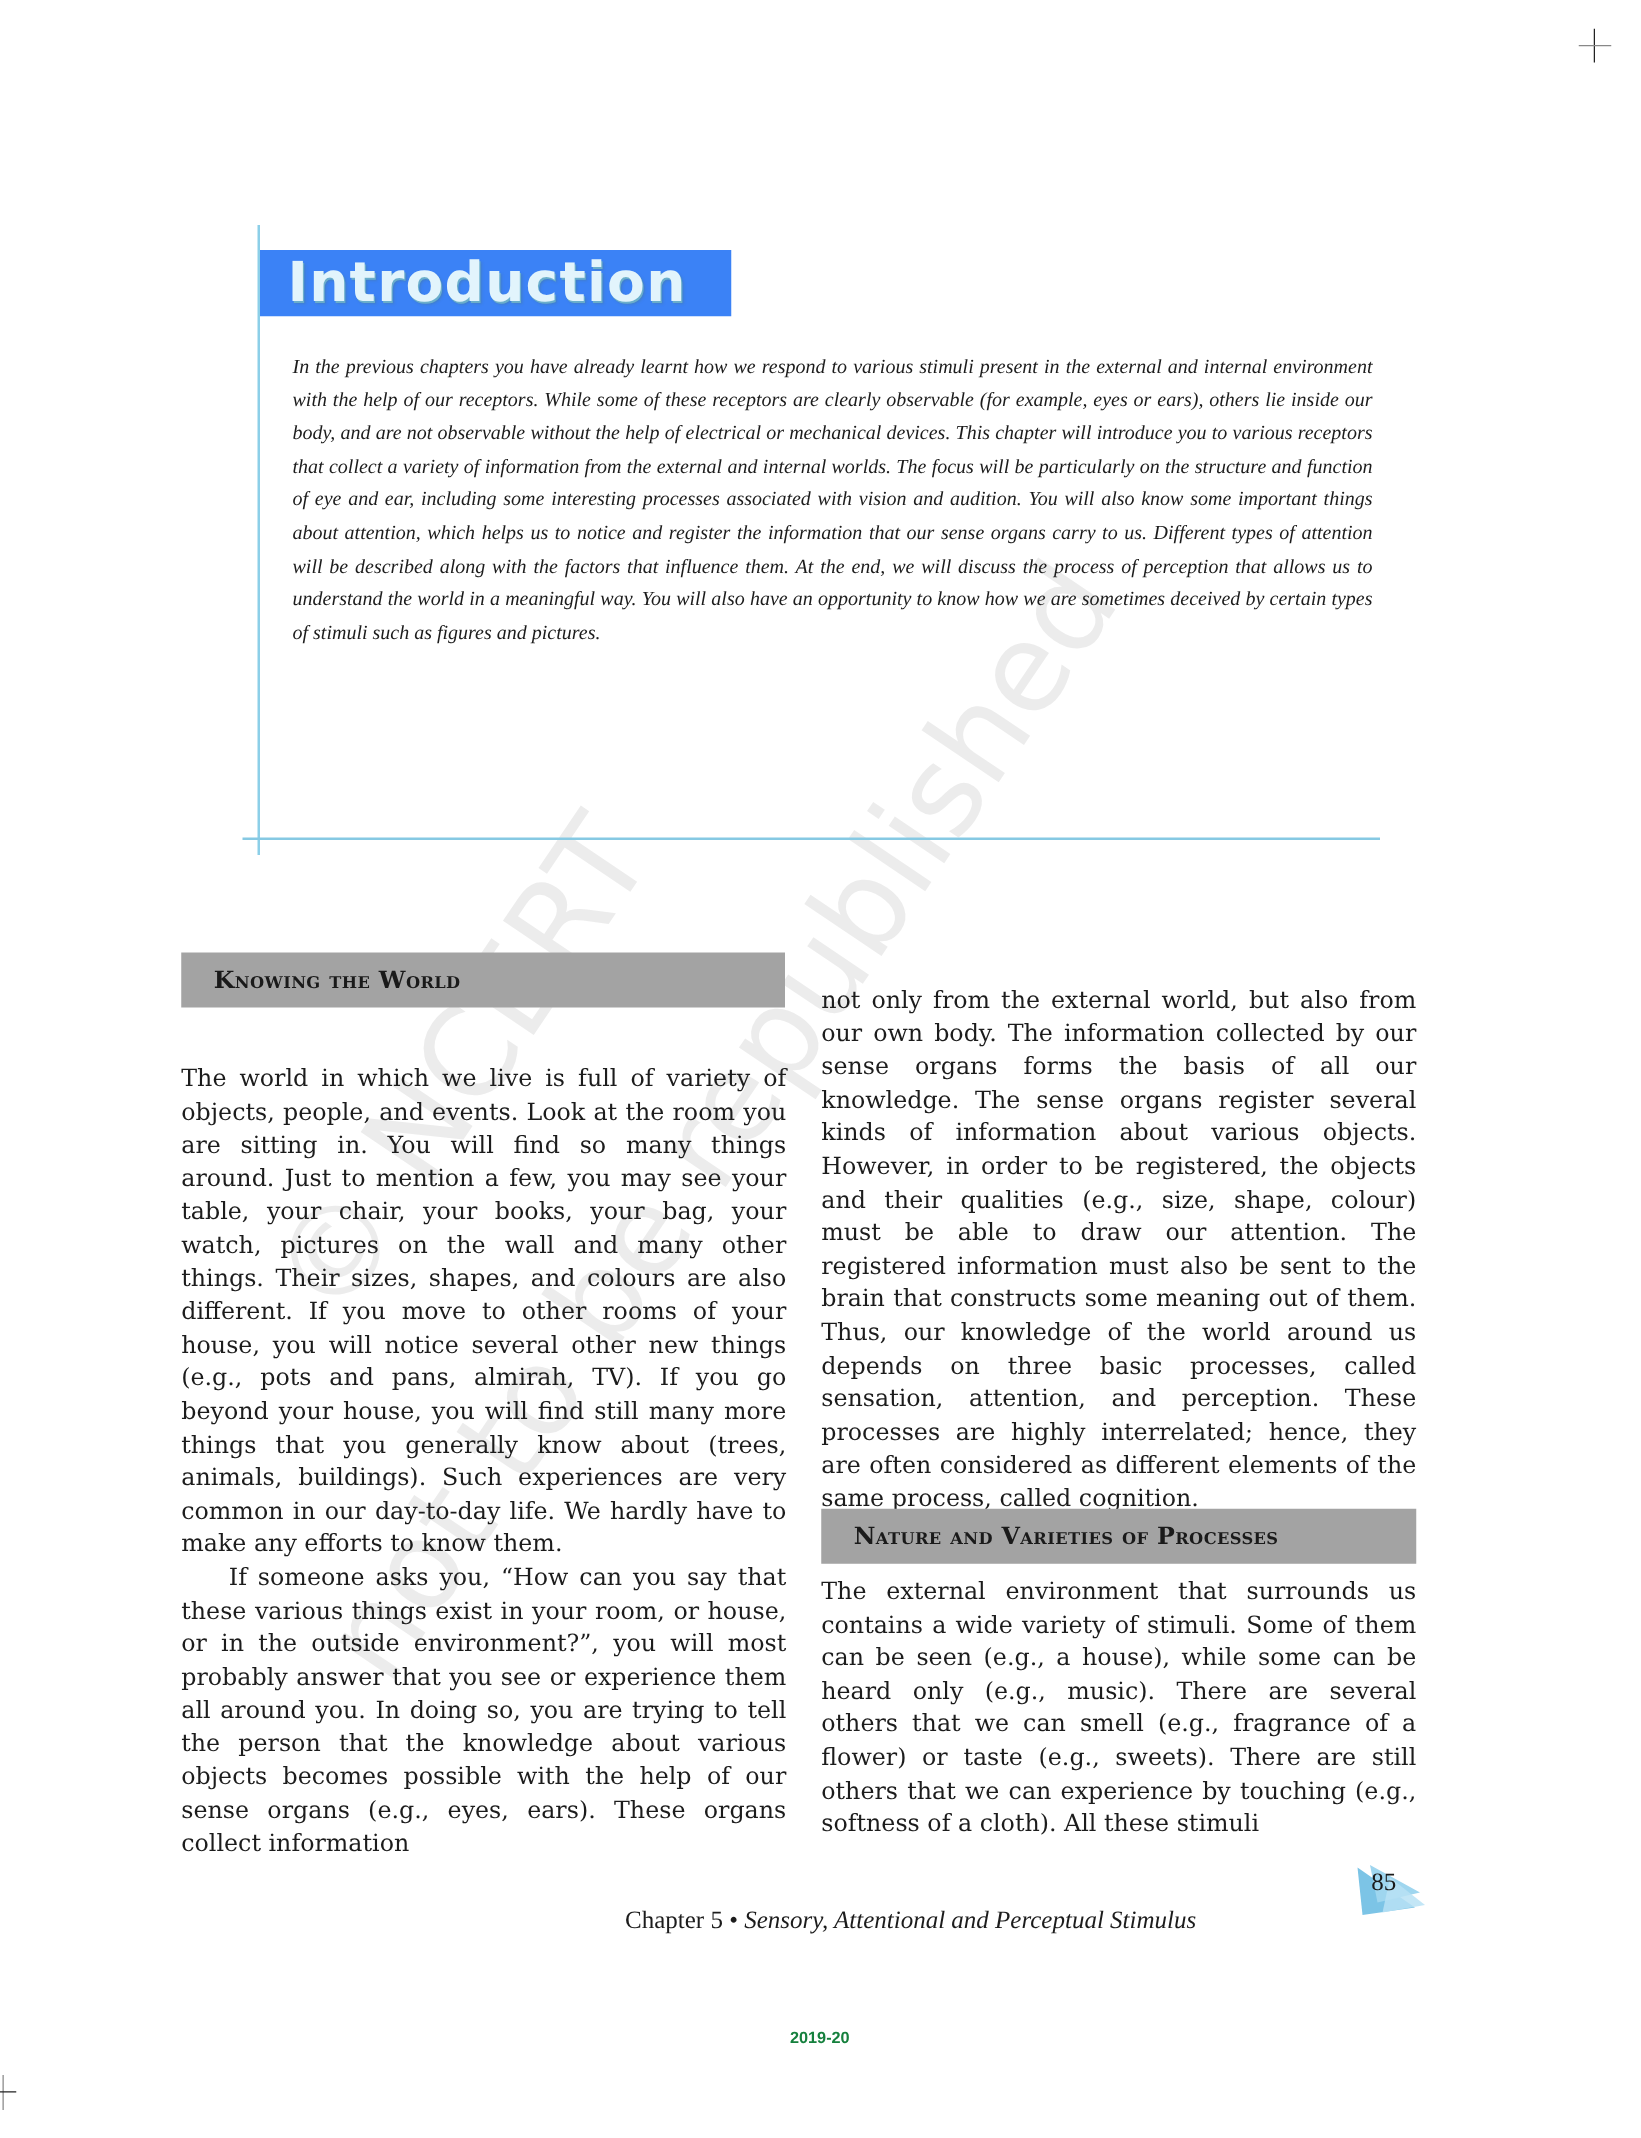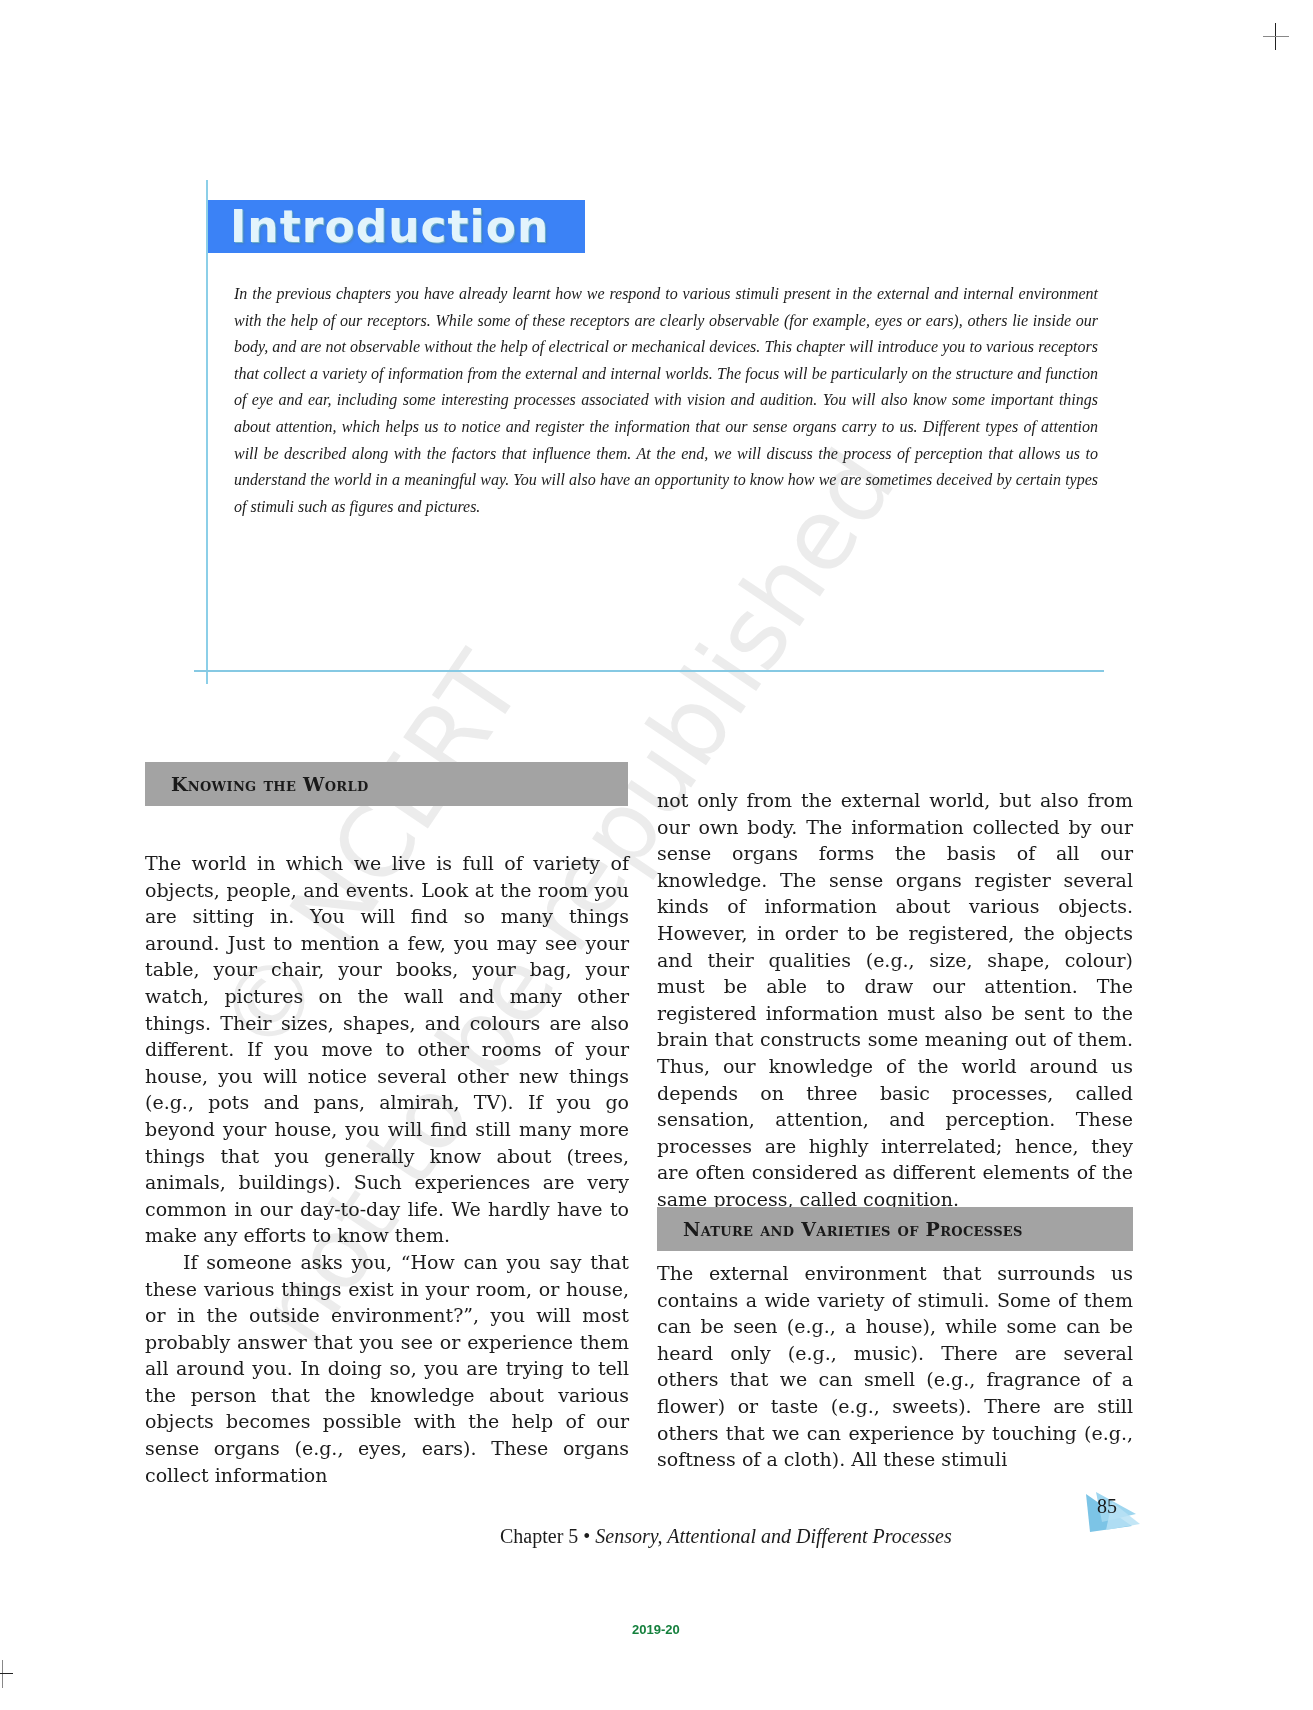--- a/index.html
+++ b/index.html
@@ -84,21 +84,21 @@
 
 <div class="sec-head" style="left:657px; top:1207px; width:476px;">
   <span>Nature and Varieties of Processes</span>
 </div>
 
 <div class="col col-right" style="top:1260px;">
   <p>The external environment that surrounds us contains a wide variety of stimuli. Some of them can be seen (e.g., a house), while some can be heard only (e.g., music). There are several others that we can smell (e.g., fragrance of a flower) or taste (e.g., sweets). There are still others that we can experience by touching (e.g., softness of a cloth). All these stimuli</p>
 </div>
 
 <div class="footer-line">
-  <span>Chapter 5</span><span> • </span><span class="title">Sensory, Attentional and Different Processes</span>
+  <span>Chapter 5</span><span> • </span><span class="title">Sensory, Attentional and Perceptual Stimulus</span>
 </div>
 
 <svg class="page-badge" viewBox="0 0 60 42">
   <polygon points="4,2 50,34 8,40" fill="#7cc4e6"></polygon>
   <polygon points="14,0 54,22 20,30" fill="#9fd6ef"></polygon>
   <polygon points="30,10 58,32 24,38" fill="#b9e2f4" opacity="0.85"></polygon>
 </svg>
 <div class="page-num">85</div>
 
 <div class="year">2019-20</div>

